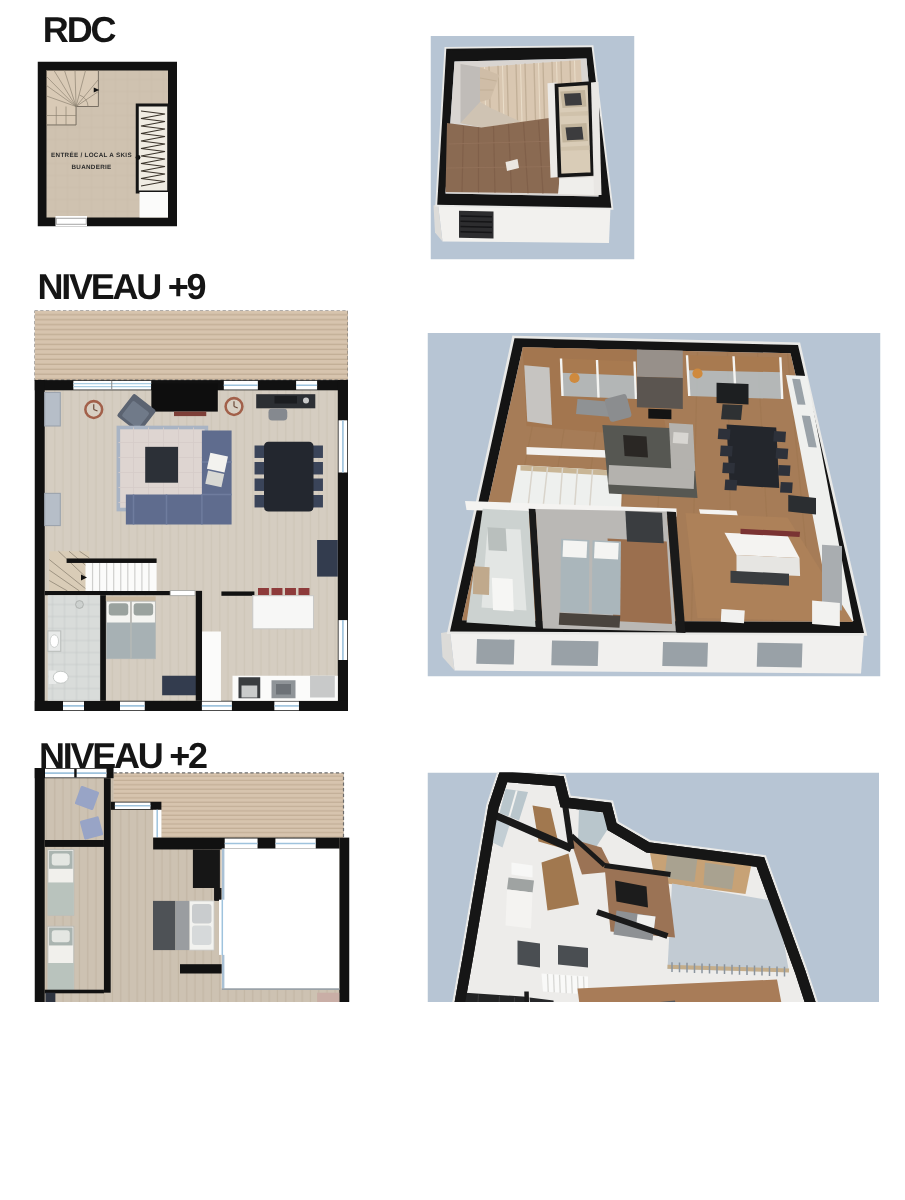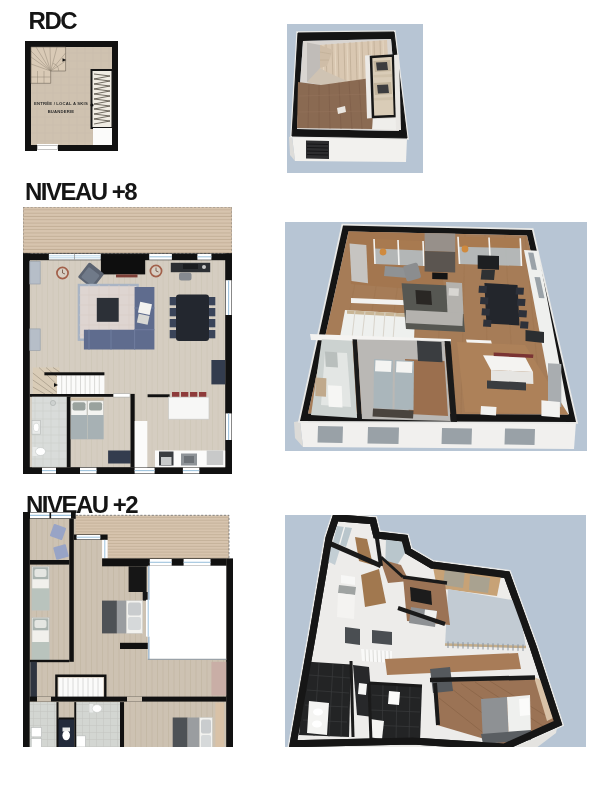--- a/index.html
+++ b/index.html
@@ -1,26 +1,26 @@
 <!DOCTYPE html>
 <html><head>
 <meta charset="utf-8">
 <style>
 html,body{margin:0;padding:0;background:#ffffff;}
-#page{position:relative;width:603px;height:747px;background:#ffffff;font-family:"Liberation Sans",sans-serif;overflow:hidden;}
+#page{position:relative;width:603px;height:668px;background:#ffffff;font-family:"Liberation Sans",sans-serif;overflow:hidden;}
 .hd{position:absolute;font-weight:bold;color:#151515;white-space:nowrap;}
 .panel{position:absolute;display:block;}
 </style>
 </head>
 <body>
 <div id="page">
 
 <div class="hd" style="left:28.5px;top:7px;font-size:24px;letter-spacing:-1.4px;">RDC</div>
 
-<div class="hd" style="left:25px;top:178px;font-size:24px;letter-spacing:-1.5px;">NIVEAU +8</div>
+<div class="hd" style="left:25px;top:178px;font-size:24px;letter-spacing:-1.5px;">NIVEAU +9</div>
 
 <div class="hd" style="left:26px;top:491px;font-size:24px;letter-spacing:-1.5px;">NIVEAU +2</div>
 
 <svg class="panel" style="left:25px;top:41px" width="93" height="110" viewBox="0 0 93 110">
 <defs>
 <pattern id="rdcfloor" width="8" height="8" patternUnits="userSpaceOnUse">
 <rect width="8" height="8" fill="#cfc2b0"></rect>
 <path d="M0 4 H8 M4 0 V8" stroke="#c9bcaa" stroke-width="0.5"></path>
 </pattern>
 </defs>

